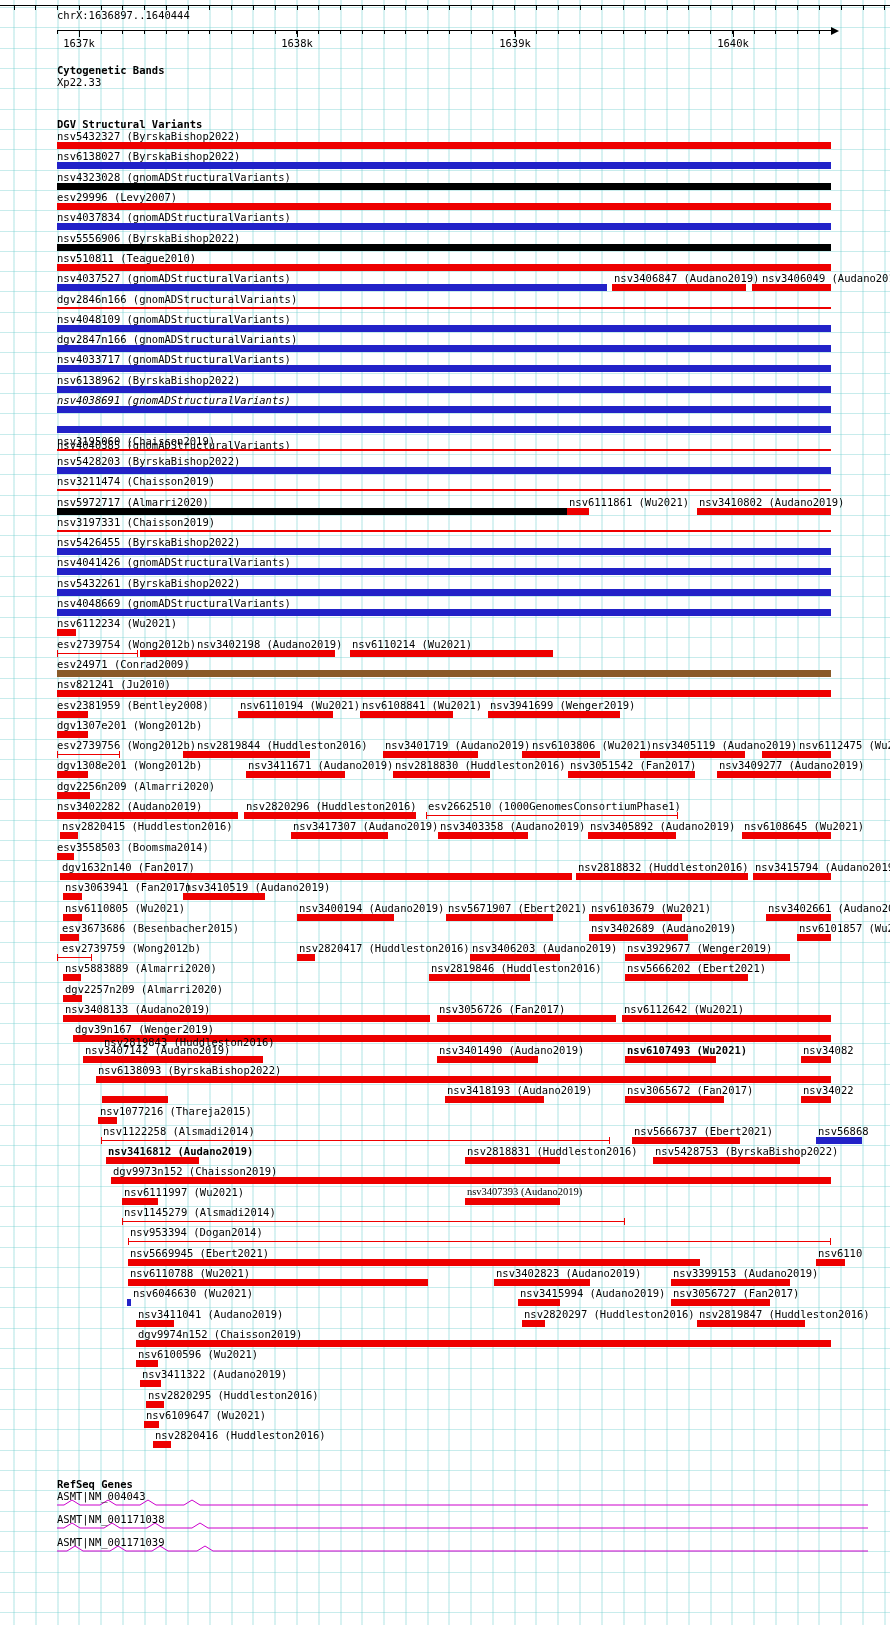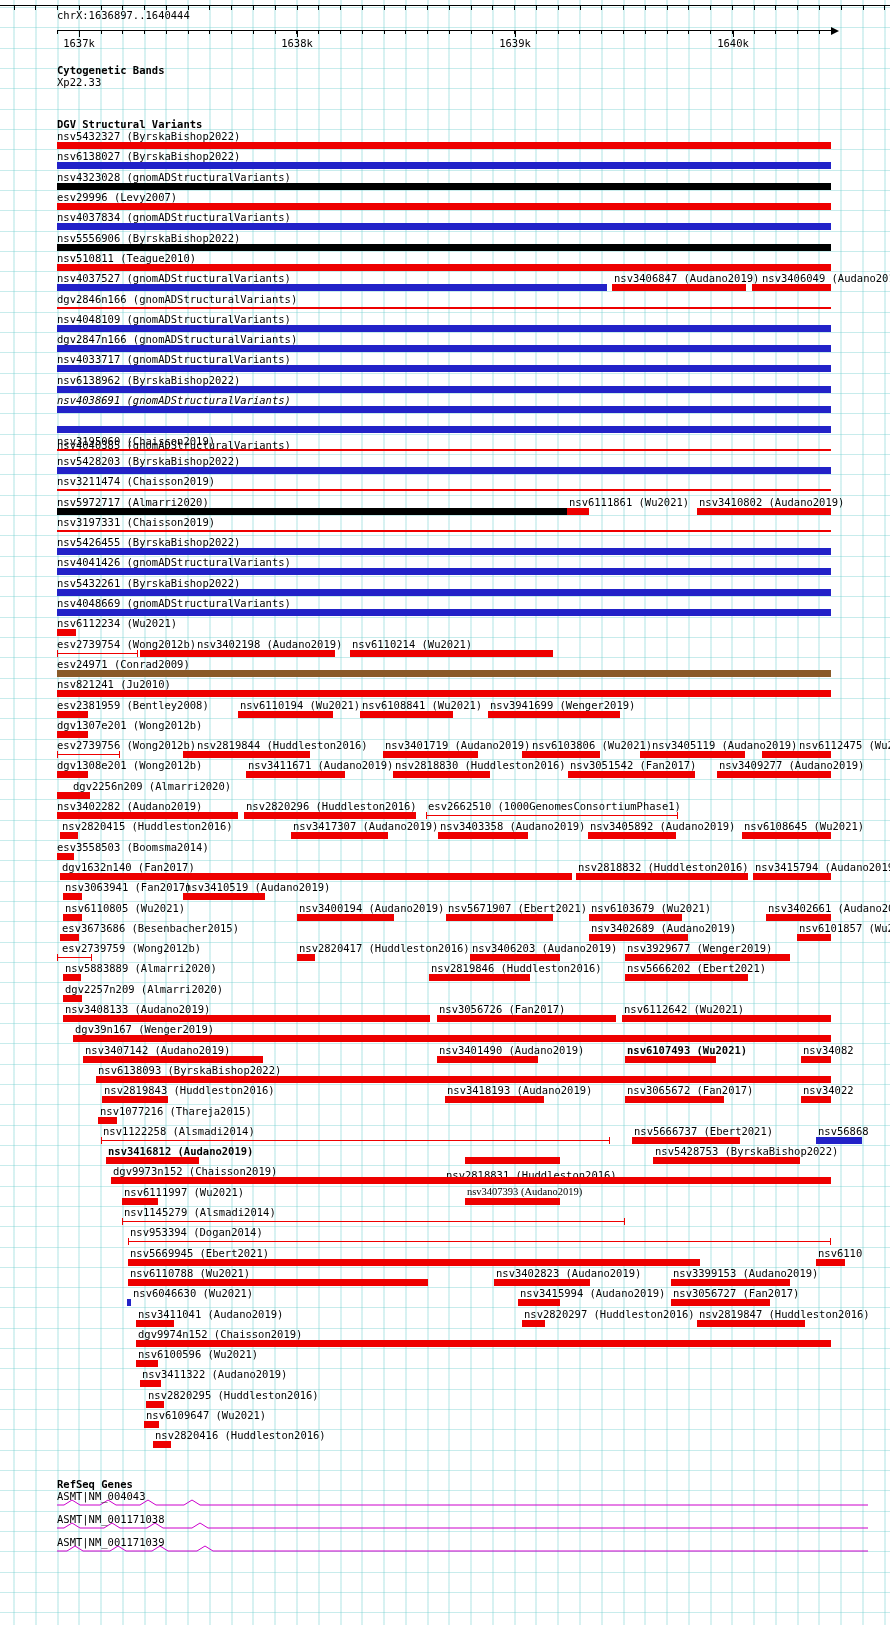--- a/index.html
+++ b/index.html
@@ -218,21 +218,21 @@
     <div class="label" style="left: 57px; top: 759px;">dgv1308e201 (Wong2012b)</div>
     <div class="bar" style="left: 57px; top: 771px; width: 31px; height: 7px; background: rgb(238, 0, 0);"></div>
     <div class="label" style="left: 248px; top: 759px;">nsv3411671 (Audano2019)</div>
     <div class="bar" style="left: 246px; top: 771px; width: 99px; height: 7px; background: rgb(238, 0, 0);"></div>
     <div class="label" style="left: 395px; top: 759px;">nsv2818830 (Huddleston2016)</div>
     <div class="bar" style="left: 393px; top: 771px; width: 97px; height: 7px; background: rgb(238, 0, 0);"></div>
     <div class="label" style="left: 570px; top: 759px;">nsv3051542 (Fan2017)</div>
     <div class="bar" style="left: 568px; top: 771px; width: 127px; height: 7px; background: rgb(238, 0, 0);"></div>
     <div class="label" style="left: 719px; top: 759px;">nsv3409277 (Audano2019)</div>
     <div class="bar" style="left: 717px; top: 771px; width: 114px; height: 7px; background: rgb(238, 0, 0);"></div>
-    <div class="label" style="left: 57px; top: 780px; padding-left: 16px;">dgv2256n209 (Almarri2020)</div>
+    <div class="label" style="left: 57px; top: 780px;">dgv2256n209 (Almarri2020)</div>
     <div class="bar" style="left: 57px; top: 792px; width: 33px; height: 7px; background: rgb(238, 0, 0);"></div>
     <div class="label" style="left: 57px; top: 800px;">nsv3402282 (Audano2019)</div>
     <div class="bar" style="left: 57px; top: 812px; width: 181px; height: 7px; background: rgb(238, 0, 0);"></div>
     <div class="label" style="left: 246px; top: 800px;">nsv2820296 (Huddleston2016)</div>
     <div class="bar" style="left: 244px; top: 812px; width: 172px; height: 7px; background: rgb(238, 0, 0);"></div>
     <div class="label" style="left: 428px; top: 800px;">esv2662510 (1000GenomesConsortiumPhase1)</div>
     <div class="bar" style="left: 426px; top: 812px; width: 252px; height: 7px; border-right: 1px solid rgb(238, 0, 0); border-left: 1px solid rgb(238, 0, 0); background: linear-gradient(rgb(238, 0, 0), rgb(238, 0, 0)) 0px 50% / 100% 1px no-repeat;"></div>
     <div class="label" style="left: 62px; top: 820px;">nsv2820415 (Huddleston2016)</div>
     <div class="bar" style="left: 60px; top: 832px; width: 18px; height: 7px; background: rgb(238, 0, 0);"></div>
     <div class="label" style="left: 293px; top: 820px;">nsv3417307 (Audano2019)</div>
@@ -298,39 +298,39 @@
     <div class="label" style="left: 85px; top: 1044px;">nsv3407142 (Audano2019)</div>
     <div class="bar" style="left: 83px; top: 1056px; width: 180px; height: 7px; background: rgb(238, 0, 0);"></div>
     <div class="label" style="left: 439px; top: 1044px;">nsv3401490 (Audano2019)</div>
     <div class="bar" style="left: 437px; top: 1056px; width: 101px; height: 7px; background: rgb(238, 0, 0);"></div>
     <div class="label" style="left: 627px; top: 1044px; font-weight: bold;">nsv6107493 (Wu2021)</div>
     <div class="bar" style="left: 625px; top: 1056px; width: 91px; height: 7px; background: rgb(238, 0, 0);"></div>
     <div class="label" style="left: 803px; top: 1044px;">nsv34082</div>
     <div class="bar" style="left: 801px; top: 1056px; width: 30px; height: 7px; background: rgb(238, 0, 0);"></div>
     <div class="label" style="left: 98px; top: 1064px;">nsv6138093 (ByrskaBishop2022)</div>
     <div class="bar" style="left: 96px; top: 1076px; width: 735px; height: 7px; background: rgb(238, 0, 0);"></div>
-    <div class="label" style="left: 104px; top: 1084px;">nsv2819843 (Huddleston2016)</div>
+    <div class="label" style="left: 104px; top: 1036px;">nsv2819843 (Huddleston2016)</div>
     <div class="bar" style="left: 102px; top: 1096px; width: 66px; height: 7px; background: rgb(238, 0, 0);"></div>
     <div class="label" style="left: 447px; top: 1084px;">nsv3418193 (Audano2019)</div>
     <div class="bar" style="left: 445px; top: 1096px; width: 99px; height: 7px; background: rgb(238, 0, 0);"></div>
     <div class="label" style="left: 627px; top: 1084px;">nsv3065672 (Fan2017)</div>
     <div class="bar" style="left: 625px; top: 1096px; width: 99px; height: 7px; background: rgb(238, 0, 0);"></div>
     <div class="label" style="left: 803px; top: 1084px;">nsv34022</div>
     <div class="bar" style="left: 801px; top: 1096px; width: 30px; height: 7px; background: rgb(238, 0, 0);"></div>
     <div class="label" style="left: 100px; top: 1105px;">nsv1077216 (Thareja2015)</div>
     <div class="bar" style="left: 98px; top: 1117px; width: 19px; height: 7px; background: rgb(238, 0, 0);"></div>
     <div class="label" style="left: 103px; top: 1125px; text-align: right;">nsv1122258 (Alsmadi2014)</div>
     <div class="bar" style="left: 101px; top: 1137px; width: 509px; height: 7px; border-right: 1px solid rgb(238, 0, 0); border-left: 1px solid rgb(238, 0, 0); background: linear-gradient(rgb(238, 0, 0), rgb(238, 0, 0)) 0px 50% / 100% 1px no-repeat;"></div>
     <div class="label" style="left: 634px; top: 1125px;">nsv5666737 (Ebert2021)</div>
     <div class="bar" style="left: 632px; top: 1137px; width: 108px; height: 7px; background: rgb(238, 0, 0);"></div>
     <div class="label" style="left: 818px; top: 1125px;">nsv56868</div>
     <div class="bar" style="left: 816px; top: 1137px; width: 46px; height: 7px; background: rgb(34, 34, 200);"></div>
     <div class="label" style="left: 108px; top: 1145px; font-weight: bold;">nsv3416812 (Audano2019)</div>
     <div class="bar" style="left: 106px; top: 1157px; width: 93px; height: 7px; background: rgb(238, 0, 0);"></div>
-    <div class="label" style="left: 446px; top: 1145px; margin-top: 24px;">nsv2818831 (Huddleston2016)</div>
+    <div class="label" style="left: 467px; top: 1145px;">nsv2818831 (Huddleston2016)</div>
     <div class="bar" style="left: 465px; top: 1157px; width: 95px; height: 7px; background: rgb(238, 0, 0);"></div>
     <div class="label" style="left: 655px; top: 1145px;">nsv5428753 (ByrskaBishop2022)</div>
     <div class="bar" style="left: 653px; top: 1157px; width: 147px; height: 7px; background: rgb(238, 0, 0);"></div>
     <div class="label" style="left: 113px; top: 1165px;">dgv9973n152 (Chaisson2019)</div>
     <div class="bar" style="left: 111px; top: 1177px; width: 720px; height: 7px; background: rgb(238, 0, 0);"></div>
     <div class="label" style="left: 124px; top: 1186px;">nsv6111997 (Wu2021)</div>
     <div class="bar" style="left: 122px; top: 1198px; width: 36px; height: 7px; background: rgb(238, 0, 0);"></div>
     <div class="label" style="left: 467px; top: 1186px; font-family: Liberation Serif, serif;">nsv3407393 (Audano2019)</div>
     <div class="bar" style="left: 465px; top: 1198px; width: 95px; height: 7px; background: rgb(238, 0, 0);"></div>
     <div class="label" style="left: 124px; top: 1206px;">nsv1145279 (Alsmadi2014)</div>

